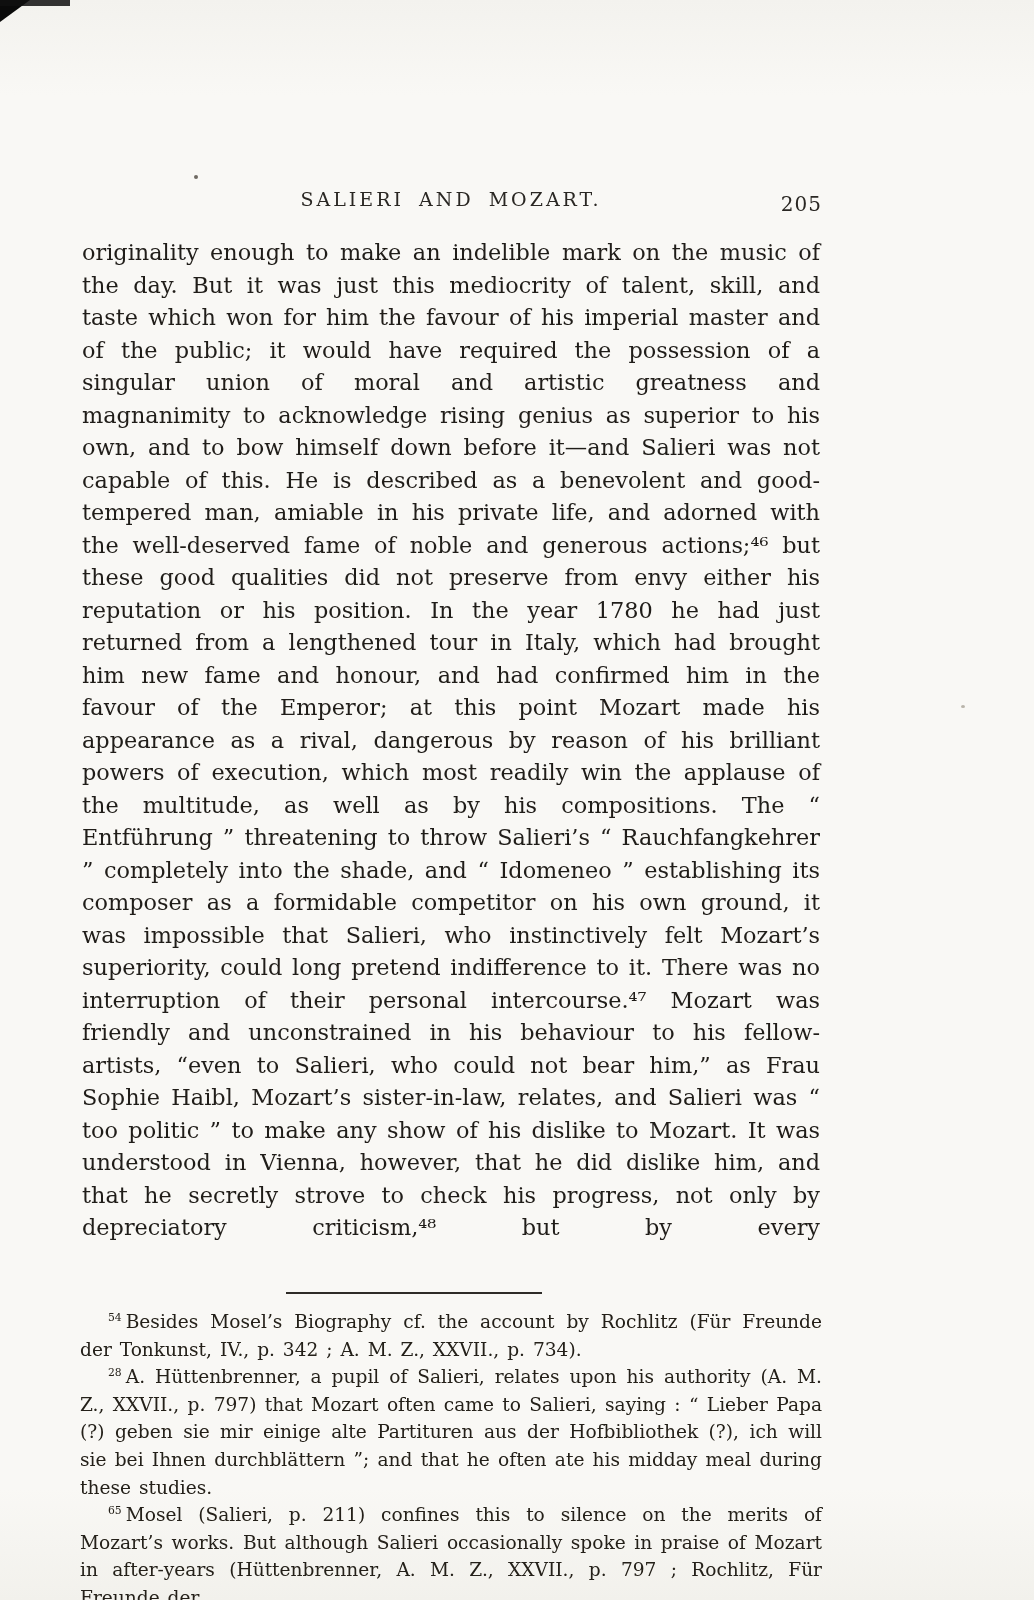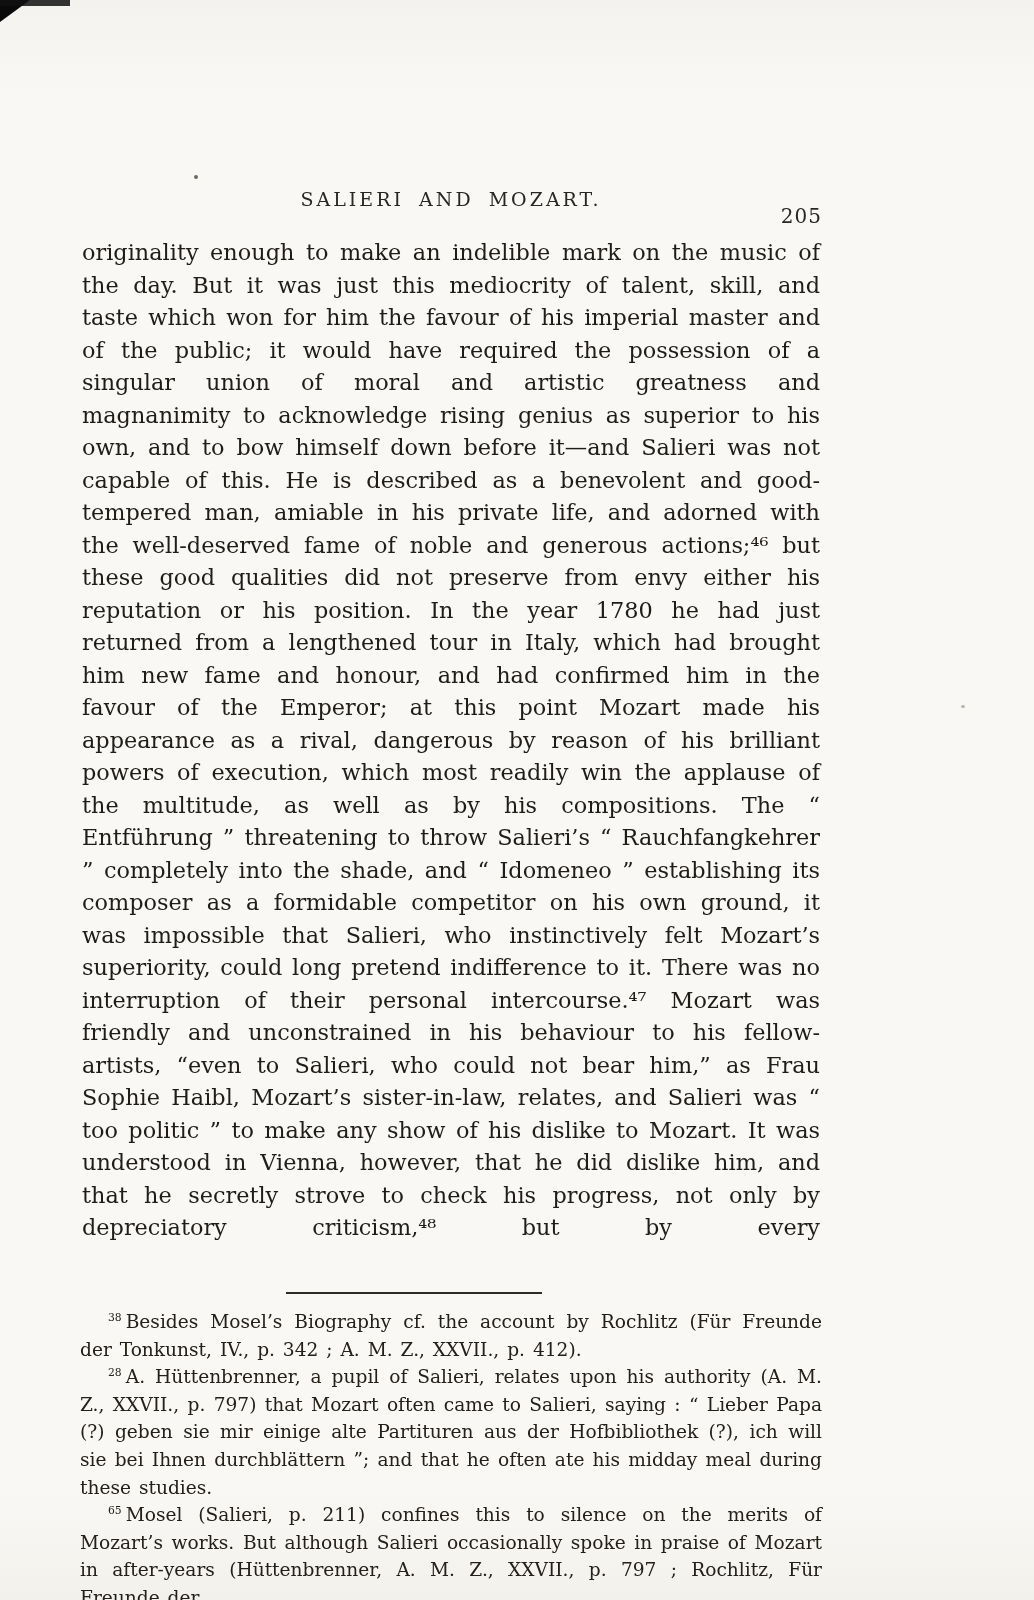--- a/index.html
+++ b/index.html
@@ -57,21 +57,21 @@
   .head-title {
     display: block;
     text-align: center;
     font-size: 19px;
     letter-spacing: 3px;
     word-spacing: 6px;
     color: #2a2723;
   }
   .page-num {
     position: absolute;
-    right: 0; top: 16px;
+    right: 0; top: 4px;
     font-size: 20px;
     letter-spacing: 1px;
     color: #2a2723;
   }
   
   .body-text {
     width: 742px;
     margin-top: 18px;
   }
   .para {
@@ -126,21 +126,21 @@
   </header>
 
   <main class="body-text">
     <p class="para">originality enough to make an indelible mark on the music of the day.  But it was just this mediocrity of talent, skill, and taste which won for him the favour of his imperial master and of the public; it would have required the possession of a singular union of moral and artistic greatness and magnanimity to acknowledge rising genius as superior to his own, and to bow himself down before it—and Salieri was not capable of this.  He is described as a benevolent and good-tempered man, amiable in his private life, and adorned with the well-deserved fame of noble and generous actions;⁴⁶ but these good qualities did not preserve from envy either his reputation or his position.  In the year 1780 he had just returned from a lengthened tour in Italy, which had brought him new fame and honour, and had confirmed him in the favour of the Emperor; at this point Mozart made his appearance as a rival, dangerous by reason of his brilliant powers of execution, which most readily win the applause of the multitude, as well as by his compositions. The “ Entführung ” threatening to throw Salieri’s “ Rauchfangkehrer ” completely into the shade, and “ Idomeneo ” establishing its composer as a formidable competitor on his own ground, it was impossible that Salieri, who instinctively felt Mozart’s superiority, could long pretend indifference to it. There was no interruption of their personal intercourse.⁴⁷ Mozart was friendly and unconstrained in his behaviour to his fellow-artists, “even to Salieri, who could not bear him,” as Frau Sophie Haibl, Mozart’s sister-in-law, relates, and Salieri was “ too politic ” to make any show of his dislike to Mozart.  It was understood in Vienna, however, that he did dislike him, and that he secretly strove to check his progress, not only by depreciatory criticism,⁴⁸ but by every</p>
   </main>
 
   <div class="footnote-rule"></div>
 
   <section class="footnotes">
     <p class="footnote">
-      <sup>38</sup><span>Besides Mosel’s Biography cf. the account by Rochlitz (Für Freunde der Tonkunst, IV., p. 342 ;  A. M. Z., XXVII., p. 412).</span>
+      <sup>54</sup><span>Besides Mosel’s Biography cf. the account by Rochlitz (Für Freunde der Tonkunst, IV., p. 342 ;  A. M. Z., XXVII., p. 734).</span>
     </p>
     <p class="footnote">
       <sup>28</sup><span>A. Hüttenbrenner, a pupil of Salieri, relates upon his authority (A. M. Z., XXVII., p. 797) that Mozart often came to Salieri, saying :  “ Lieber Papa (?) geben sie mir einige alte Partituren aus der Hofbibliothek (?), ich will sie bei Ihnen durchblättern ”; and that he often ate his midday meal during these studies.</span>
     </p>
     <p class="footnote">
       <sup>65</sup><span>Mosel (Salieri, p. 211) confines this to silence on the merits of Mozart’s works.  But although Salieri occasionally spoke in praise of Mozart in after-years (Hüttenbrenner, A. M. Z., XXVII., p. 797 ;  Rochlitz, Für Freunde der</span>
     </p>
   </section>
 
 </div>

